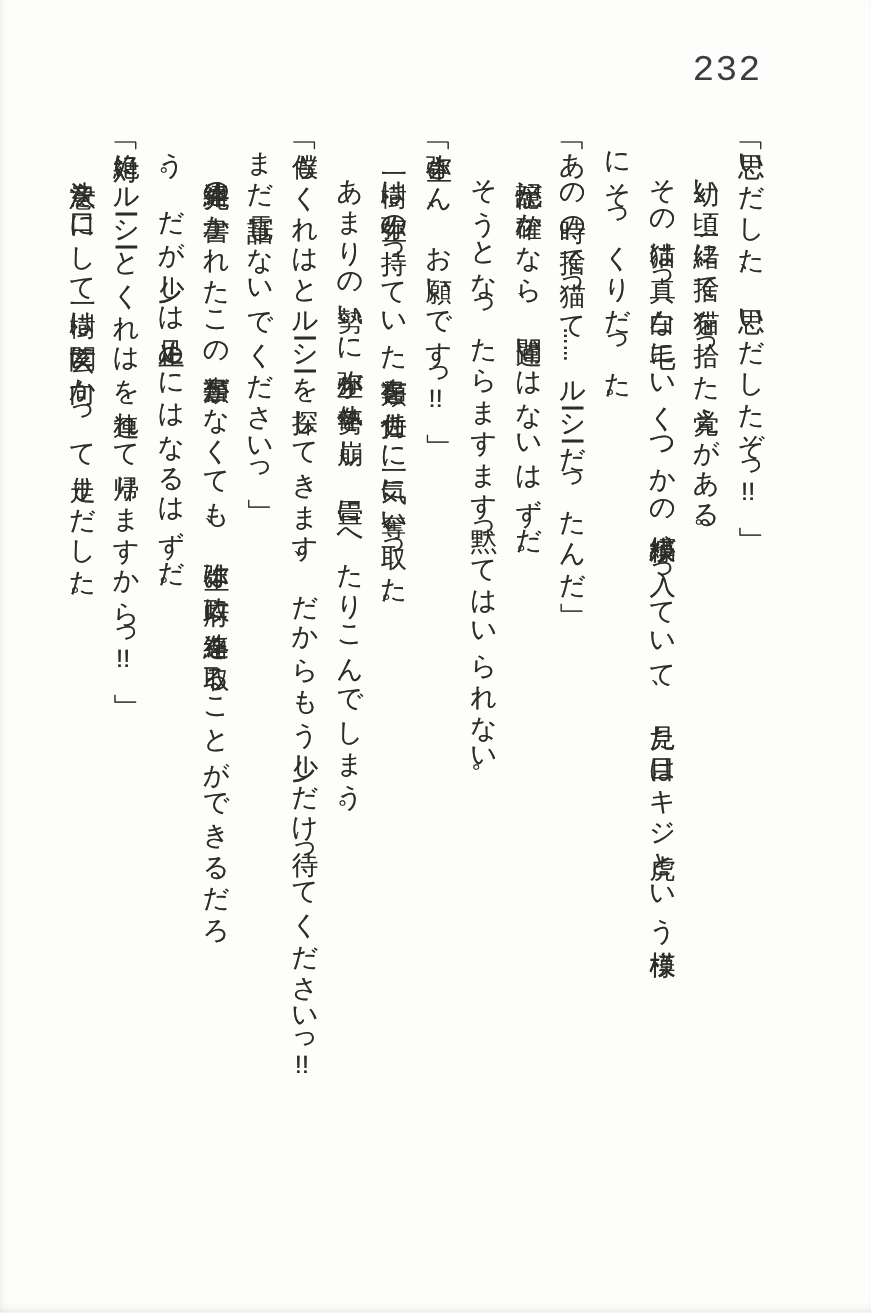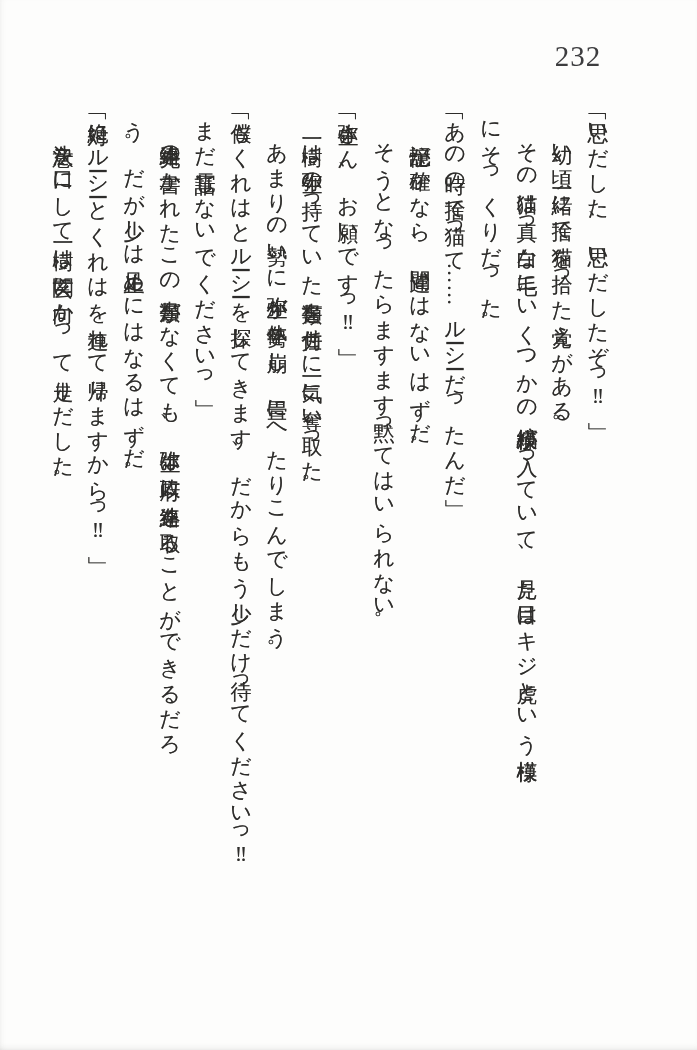--- a/index.html
+++ b/index.html
@@ -7,21 +7,21 @@
     margin: 0;
     padding: 0;
     background: #ffffff;
   }
   .page {
     position: relative;
     width: 697px;
     height: 1050px;
     background: #fdfdfc;
     overflow: hidden;
-    font-family: Liberation Serif, serif;
+    font-family: Liberation Mono, monospace;
     box-shadow: inset 0 -5px 9px -7px rgba(60,60,60,0.25),
                 inset 5px 0 9px -7px rgba(60,60,60,0.12);
   }
   .page-number {
     position: absolute;
     top: 40px;
     left: 554px;
     width: 48px;
     text-align: center;
     font-size: 29px;

